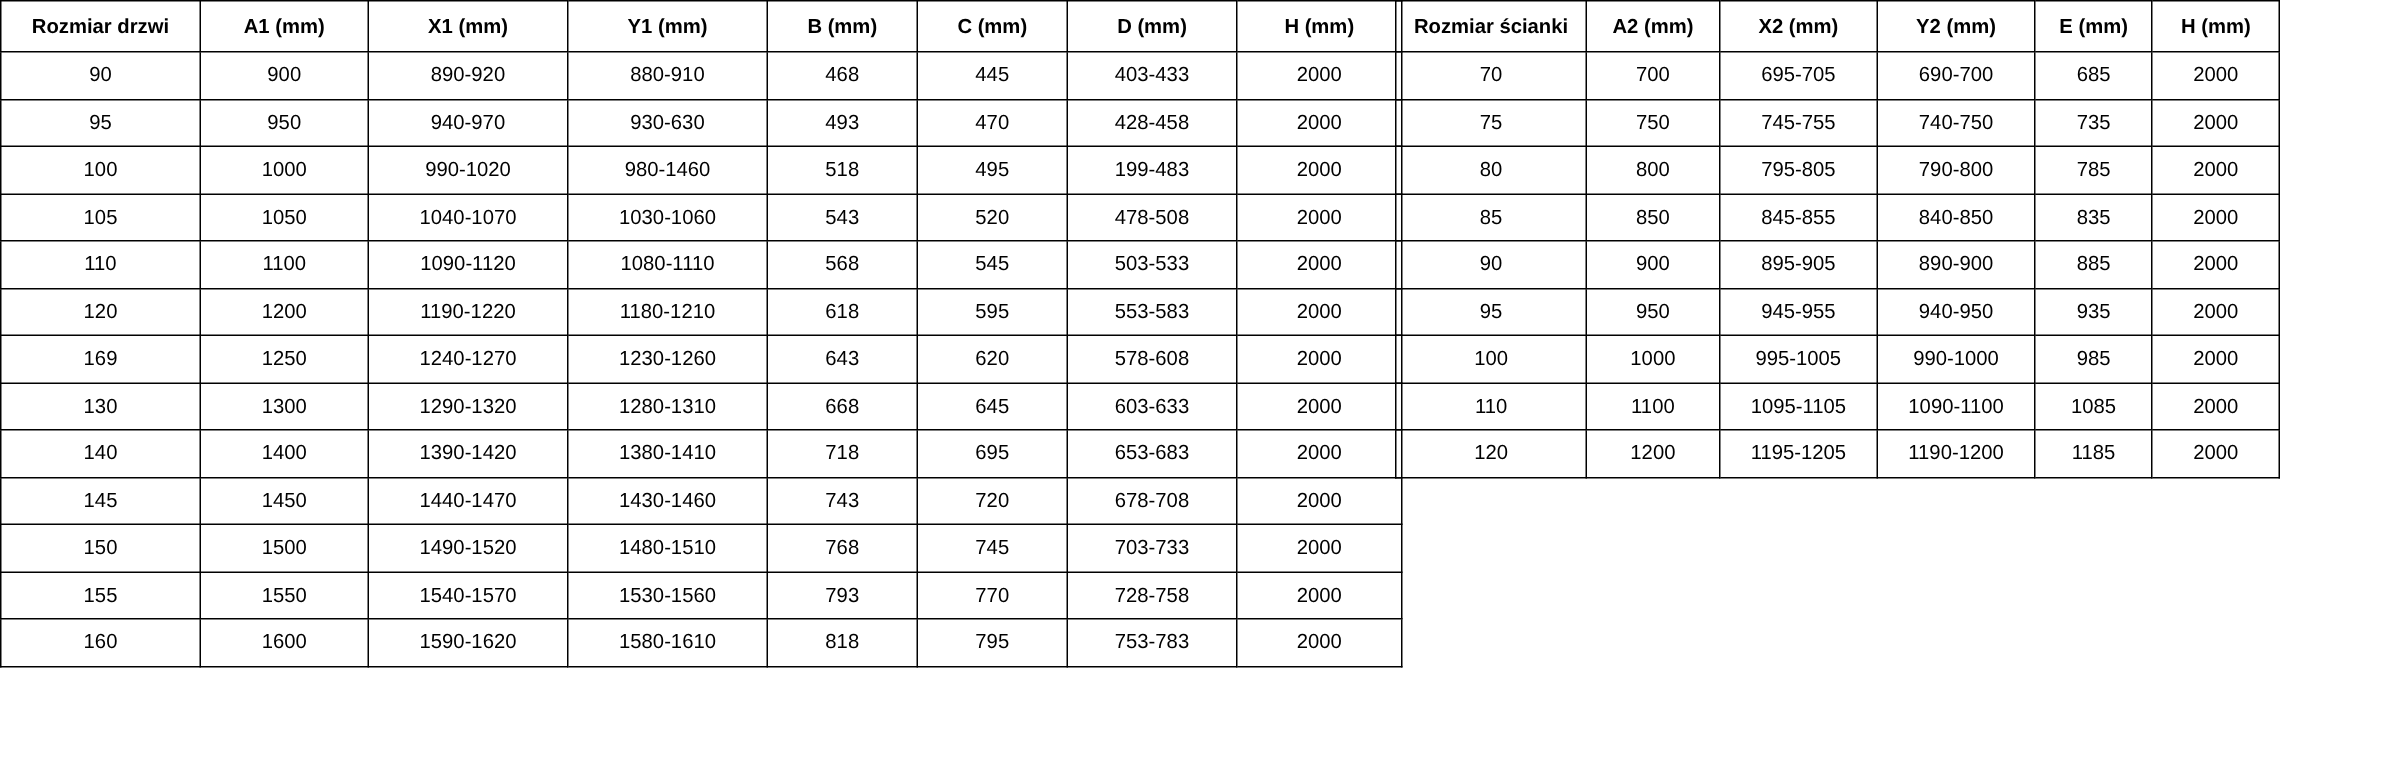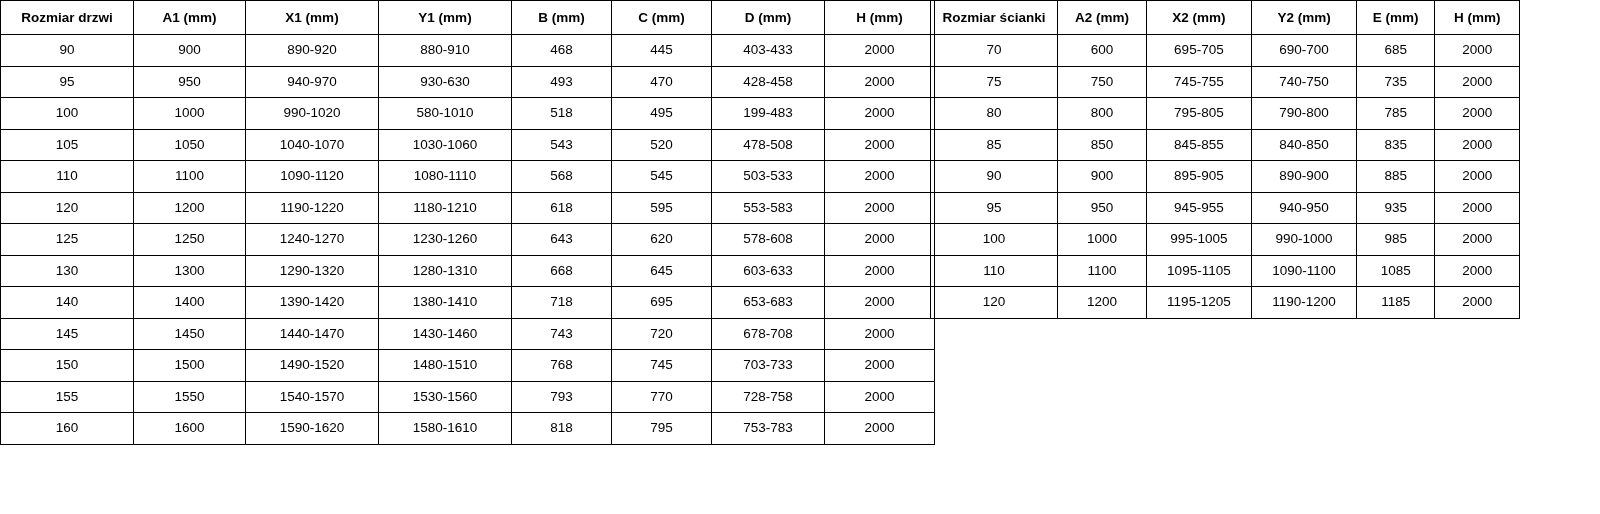--- a/index.html
+++ b/index.html
@@ -116,21 +116,21 @@
             <td>930-630</td>
             <td>493</td>
             <td>470</td>
             <td>428-458</td>
             <td>2000</td>
           </tr>
           <tr>
             <td>100</td>
             <td>1000</td>
             <td>990-1020</td>
-            <td>580-1010</td>
+            <td>980-1460</td>
             <td>518</td>
             <td>495</td>
             <td>199-483</td>
             <td>2000</td>
           </tr>
           <tr>
             <td>105</td>
             <td>1050</td>
             <td>1040-1070</td>
             <td>1030-1060</td>
@@ -153,21 +153,21 @@
             <td>120</td>
             <td>1200</td>
             <td>1190-1220</td>
             <td>1180-1210</td>
             <td>618</td>
             <td>595</td>
             <td>553-583</td>
             <td>2000</td>
           </tr>
           <tr>
-            <td>125</td>
+            <td>169</td>
             <td>1250</td>
             <td>1240-1270</td>
             <td>1230-1260</td>
             <td>643</td>
             <td>620</td>
             <td>578-608</td>
             <td>2000</td>
           </tr>
           <tr>
             <td>130</td>
@@ -249,21 +249,21 @@
             <th>A2 (mm)</th>
             <th>X2 (mm)</th>
             <th>Y2 (mm)</th>
             <th>E (mm)</th>
             <th>H (mm)</th>
           </tr>
       </thead>
       <tbody id="walls-body">
           <tr>
             <td>70</td>
-            <td>600</td>
+            <td>700</td>
             <td>695-705</td>
             <td>690-700</td>
             <td>685</td>
             <td>2000</td>
           </tr>
           <tr>
             <td>75</td>
             <td>750</td>
             <td>745-755</td>
             <td>740-750</td>

